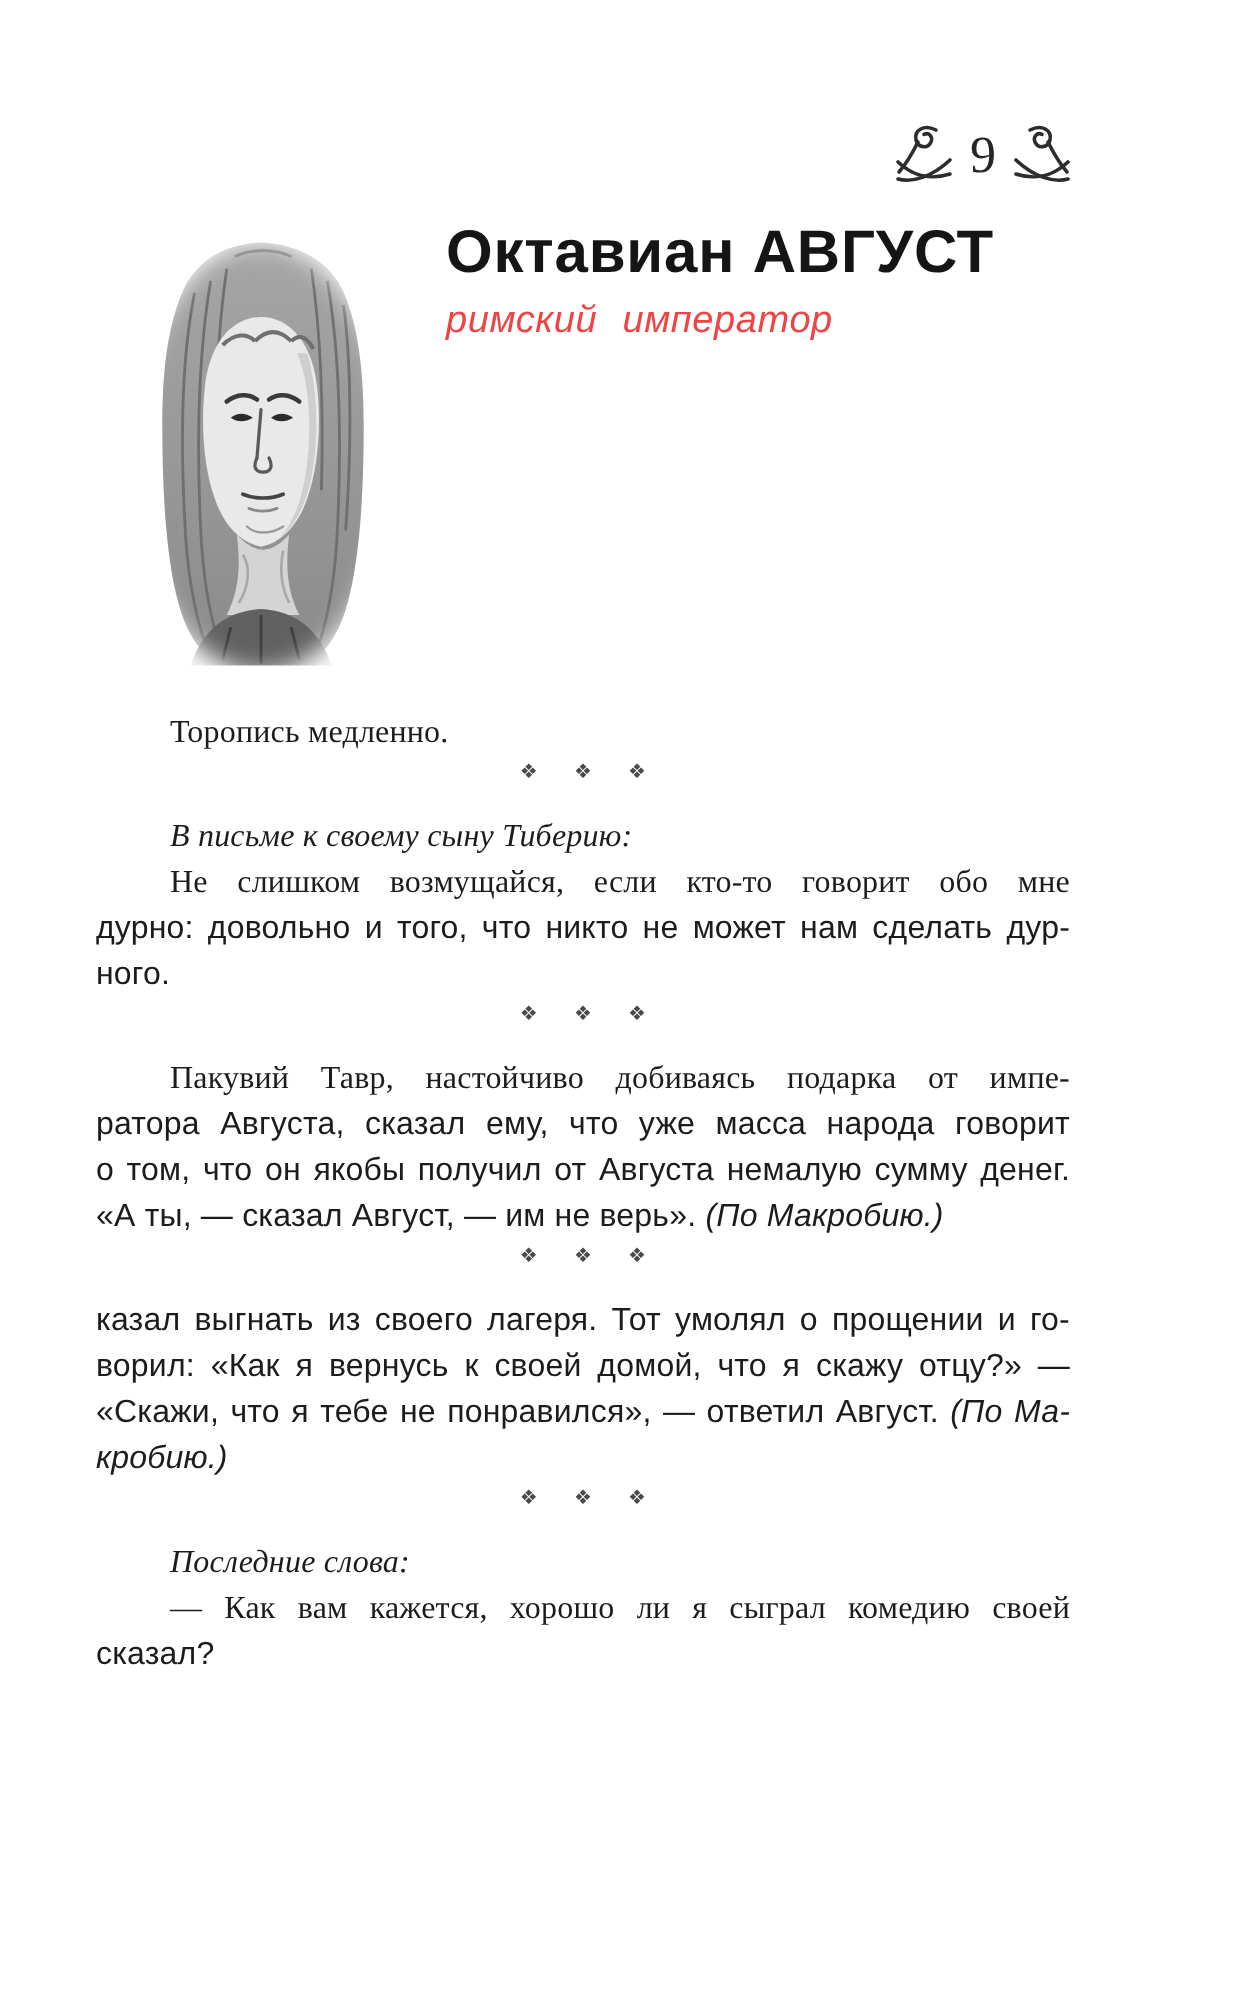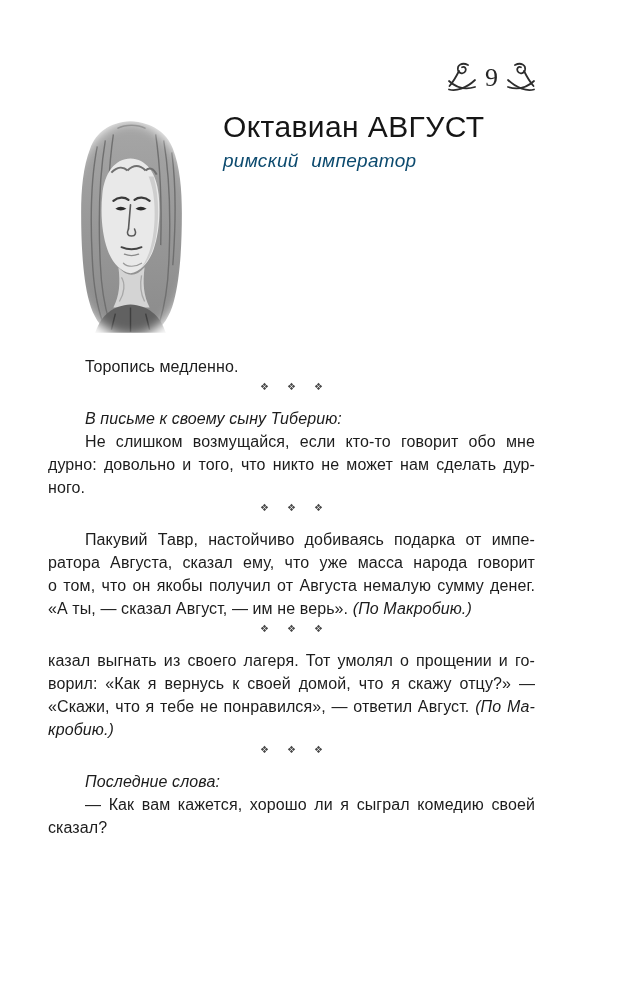--- a/index.html
+++ b/index.html
@@ -24,41 +24,41 @@
   }
   .flourish{display:block;}
   .flourish.mirror{transform:scaleX(-1);}
 
   
   .portrait{position:absolute;left:61px;top:116px;width:140px;height:227px;}
 
   
   .title-block{position:absolute;left:223px;top:109px;width:340px;}
   .person-name{
-    margin:0;font-size:30px;font-weight:400;letter-spacing:.4px;
+    margin:0;font-size:30px;font-weight:700;letter-spacing:.4px;
     color:#151515;line-height:36px;
   }
   .person-dates{
     margin-top:7px;font-size:20px;color:#242424;
     word-spacing:5px;letter-spacing:.3px;line-height:24px;
   }
   .person-role{
-    margin-top:4px;font-size:19px;font-style:italic;color:#0c4a6e;
+    margin-top:4px;font-size:19px;font-style:italic;color:#ef4444;
     word-spacing:7px;letter-spacing:.3px;line-height:23px;
   }
 
   
   .quotes{
     position:absolute;left:48px;top:355px;width:487px;
     font-size:16px;line-height:23px;color:#1c1c1c;
     letter-spacing:.1px;
   }
   .paragraph{margin:0;}
   .line{text-align:left;}
-  .line.indent{padding-left:37px;}
+  .line.indent{padding-left:37px;font-family:Liberation Serif, serif;}
   .line.justify{text-align:justify;text-align-last:justify;}
   .it{font-style:italic;text-align:right;}
 
   .separator{
     text-align:center;
     font-size:10px;line-height:12px;color:#4a4a4a;
     margin:3px 0 14px 0;
   }
   .sep-star{
     display:inline-block;margin:0 9px;

